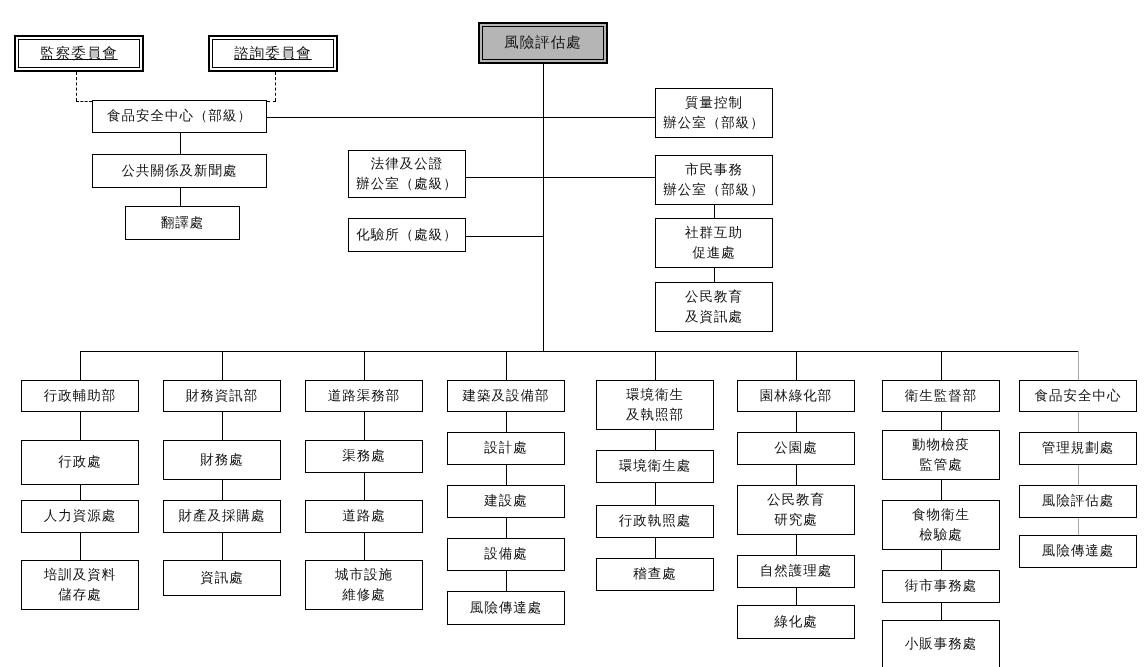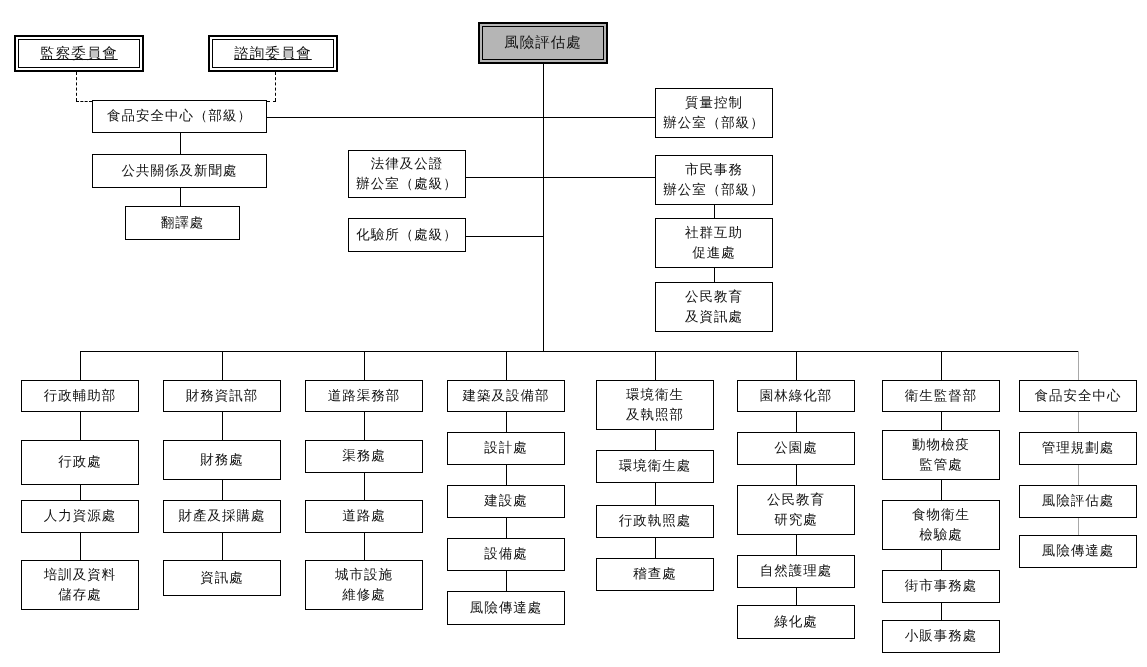--- a/index.html
+++ b/index.html
@@ -151,20 +151,20 @@
 研究處</div>
   <div class="box" style="left:737px;top:555px;width:118px;height:33px">自然護理處</div>
   <div class="box" style="left:737px;top:605px;width:118px;height:34px">綠化處</div>
 
   <div class="box" style="left:882px;top:380px;width:118px;height:32px">衛生監督部</div>
   <div class="box" style="left:882px;top:430px;width:118px;height:50px">動物檢疫
 監管處</div>
   <div class="box" style="left:882px;top:500px;width:118px;height:50px">食物衛生
 檢驗處</div>
   <div class="box" style="left:882px;top:570px;width:118px;height:33px">街市事務處</div>
-  <div class="box" style="left:882px;top:620px;width:118px;height:33px">小販事務處</div>
+  <div class="box" style="left:882px;top:620px;width:118px;height:48px">小販事務處</div>
 
   <div class="box" style="left:1019px;top:380px;width:118px;height:32px">食品安全中心</div>
   <div class="box" style="left:1019px;top:432px;width:118px;height:33px">管理規劃處</div>
   <div class="box" style="left:1019px;top:485px;width:118px;height:33px">風險評估處</div>
   <div class="box" style="left:1019px;top:535px;width:118px;height:33px">風險傳達處</div>
 
 </div>
 
 </body></html>

